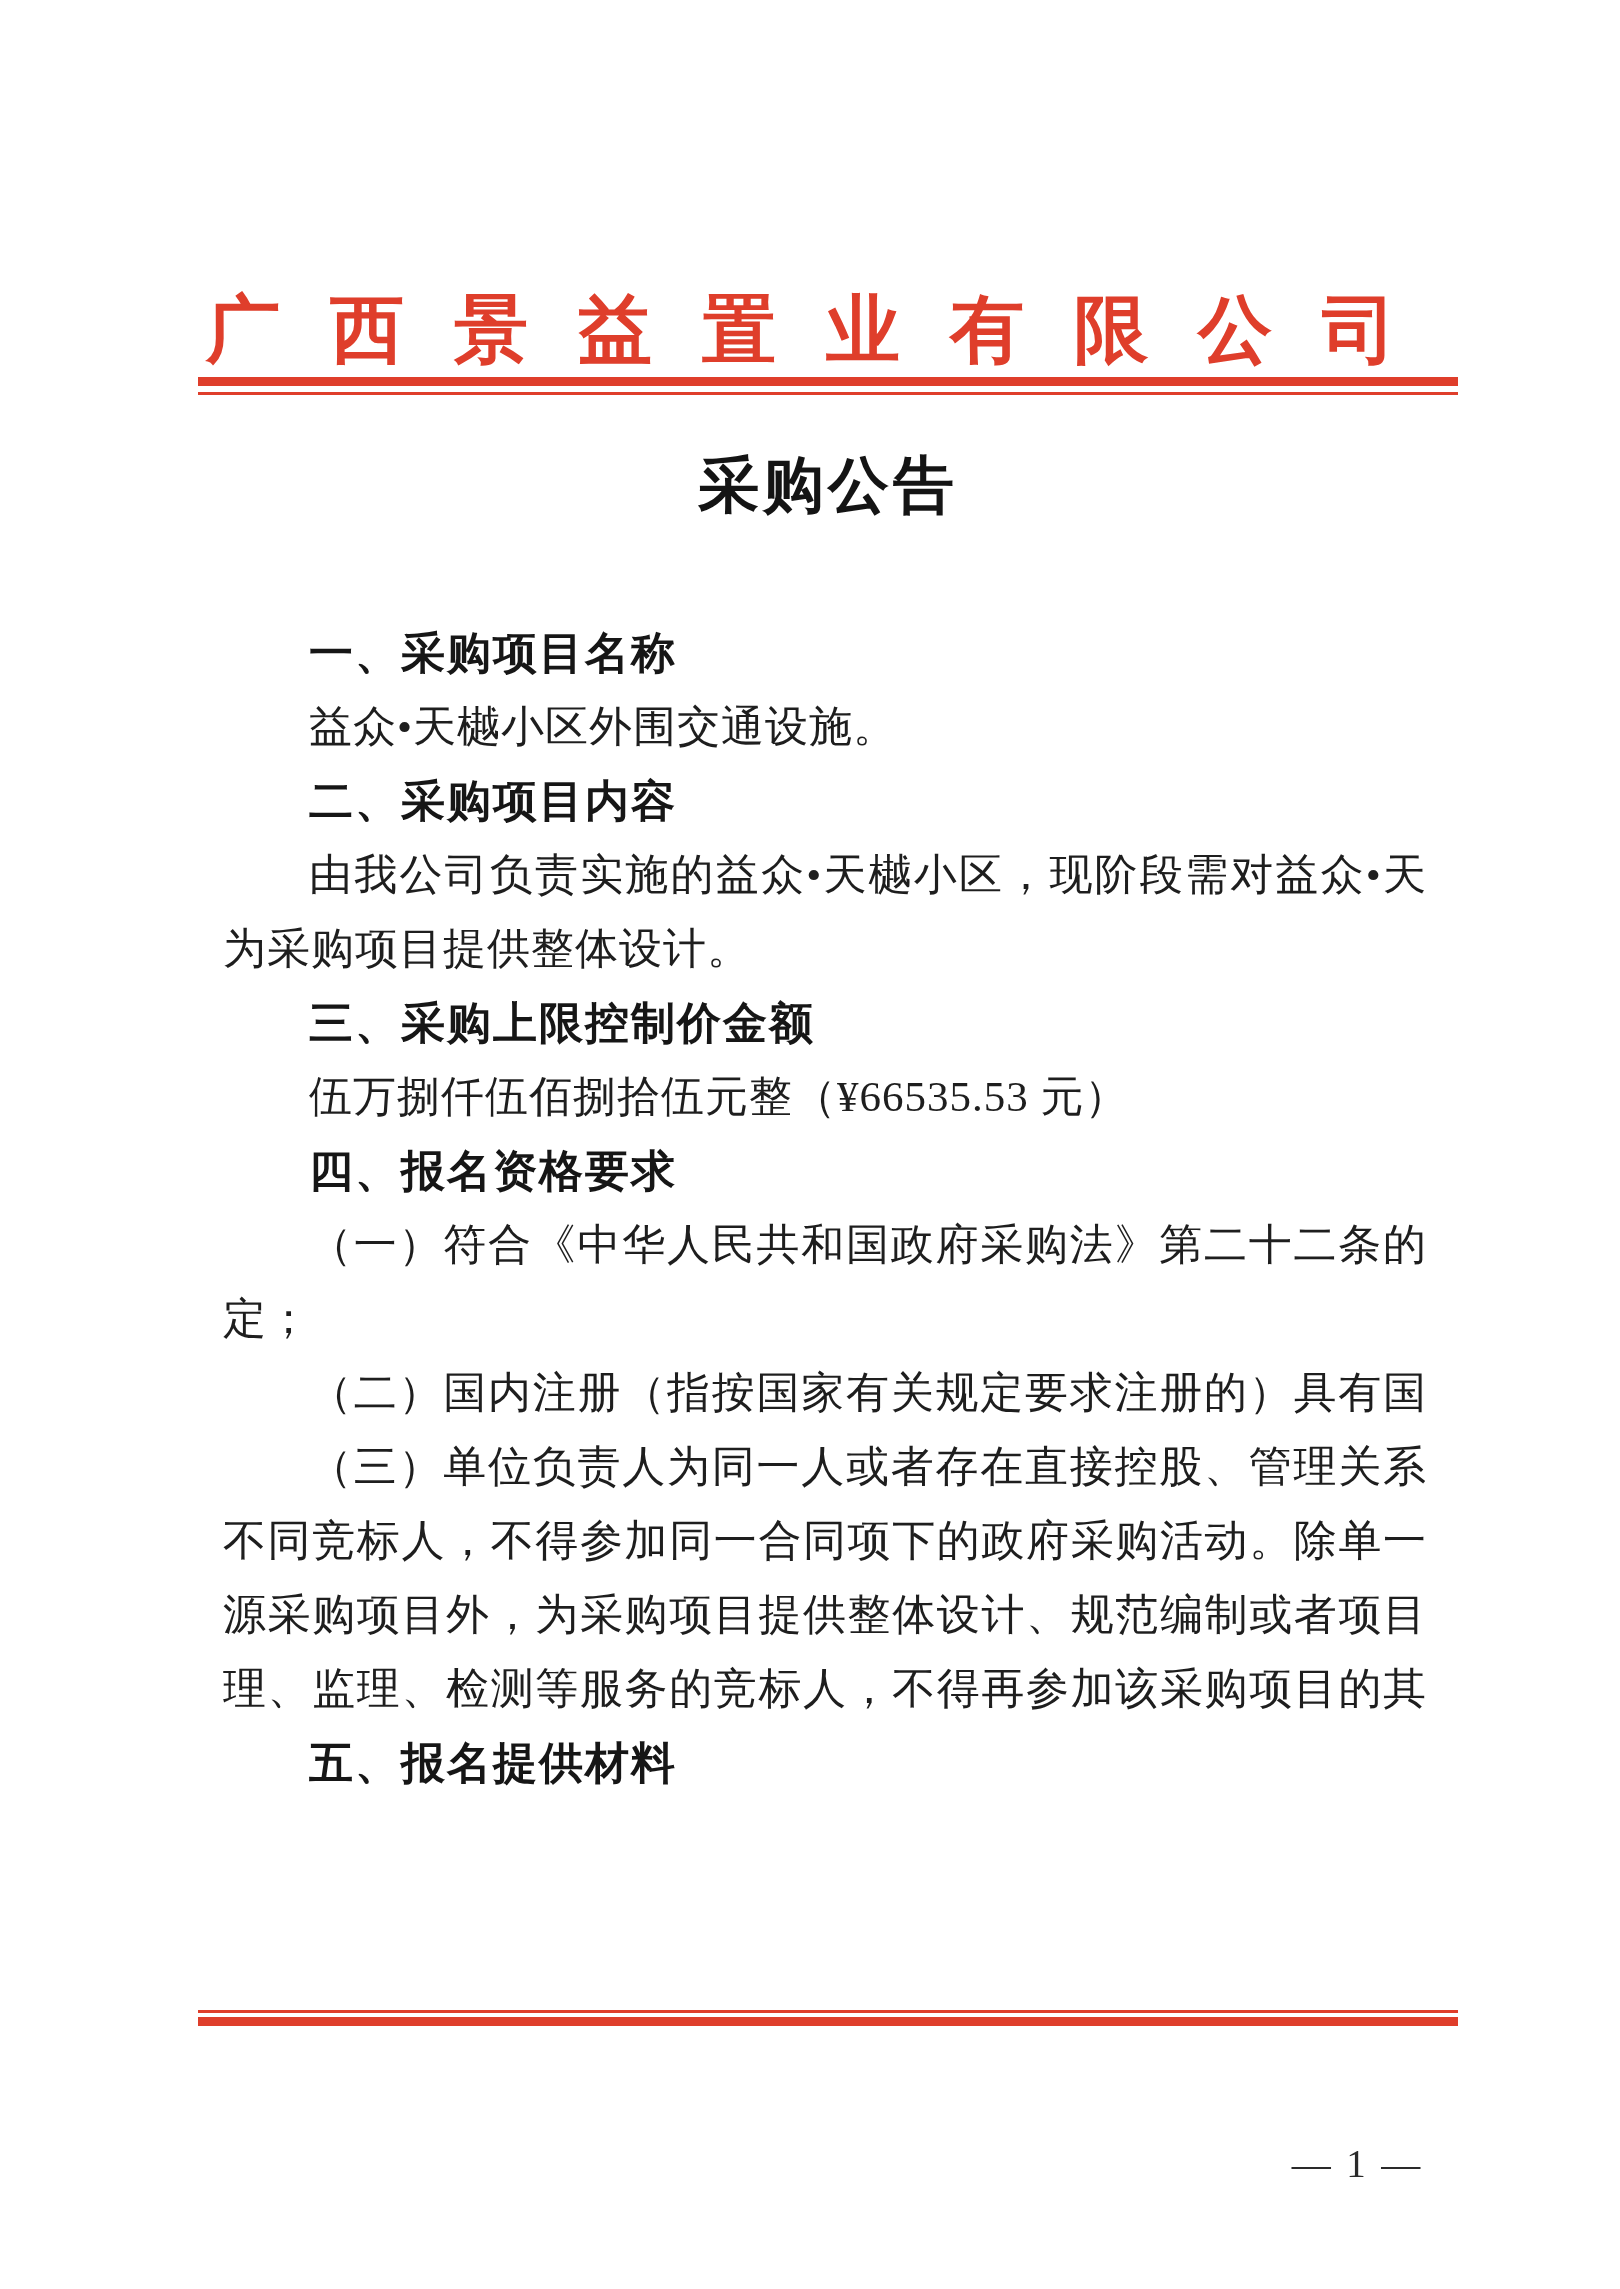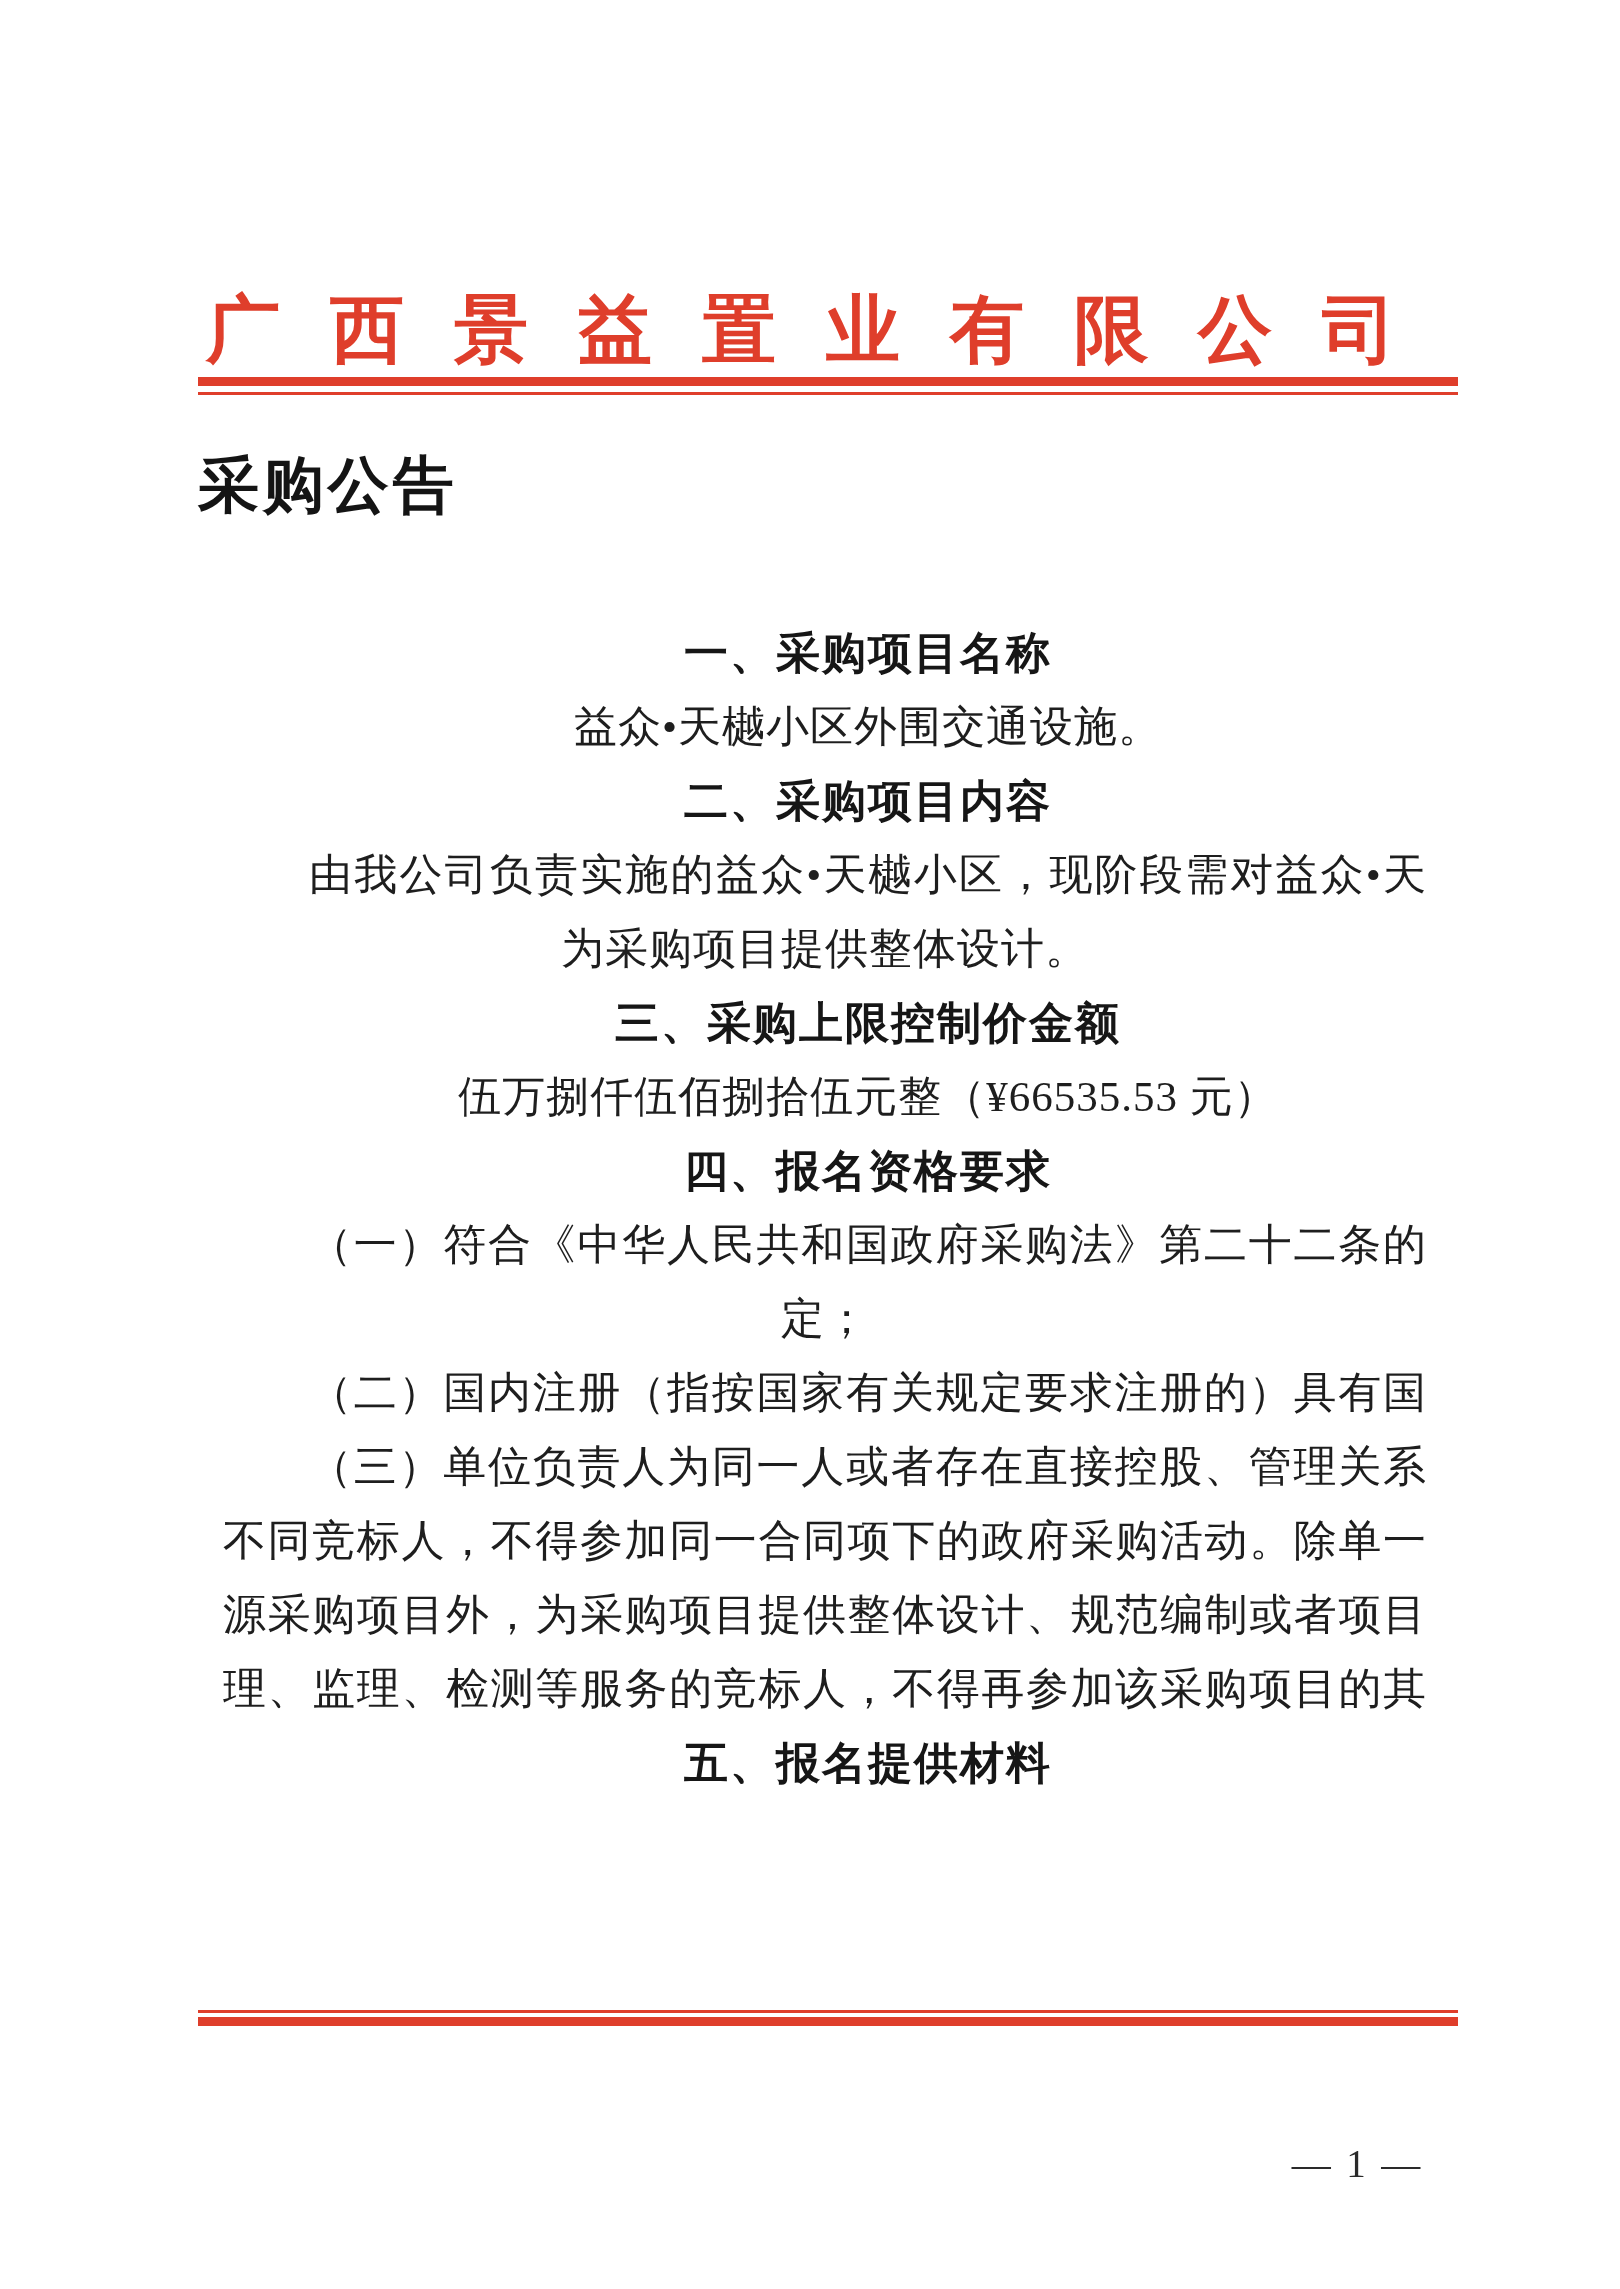--- a/index.html
+++ b/index.html
@@ -20,30 +20,30 @@
     font-size:74px;line-height:84px;font-weight:700;
     color:var(--red);letter-spacing:50px;white-space:nowrap;
   }
   .rule{position:absolute;left:198px;width:1260px;background:var(--red);}
   .rule-top-thick{top:377px;height:8.8px;}
   .rule-top-thin{top:392px;height:2.9px;}
   .rule-bottom-thin{top:2010px;height:2.9px;}
   .rule-bottom-thick{top:2017px;height:8.8px;}
   .doc-title{
     position:absolute;left:198px;top:452px;width:1260px;margin:0;
-    font-size:61px;line-height:67px;font-weight:700;
+    text-align:center;font-size:61px;line-height:67px;font-weight:700;
     color:#141414;letter-spacing:3.9px;
   }
   .body-lines{
     position:absolute;left:223px;top:616px;width:1204px;
     color:var(--ink);
   }
   .line{
     height:74px;line-height:74px;font-size:43px;
-    white-space:nowrap;letter-spacing:1px;text-align:center;
+    white-space:nowrap;letter-spacing:1px;
   }
   .line.ind{padding-left:86px;}
   .line.h{
     font-family:"Liberation Sans","DejaVu Sans",sans-serif;
     font-weight:700;font-size:44px;letter-spacing:2px;color:#161616;
   }
   .line.just{
     white-space:normal;overflow:hidden;
     text-align:justify;text-align-last:justify;
     text-justify:inter-character;

